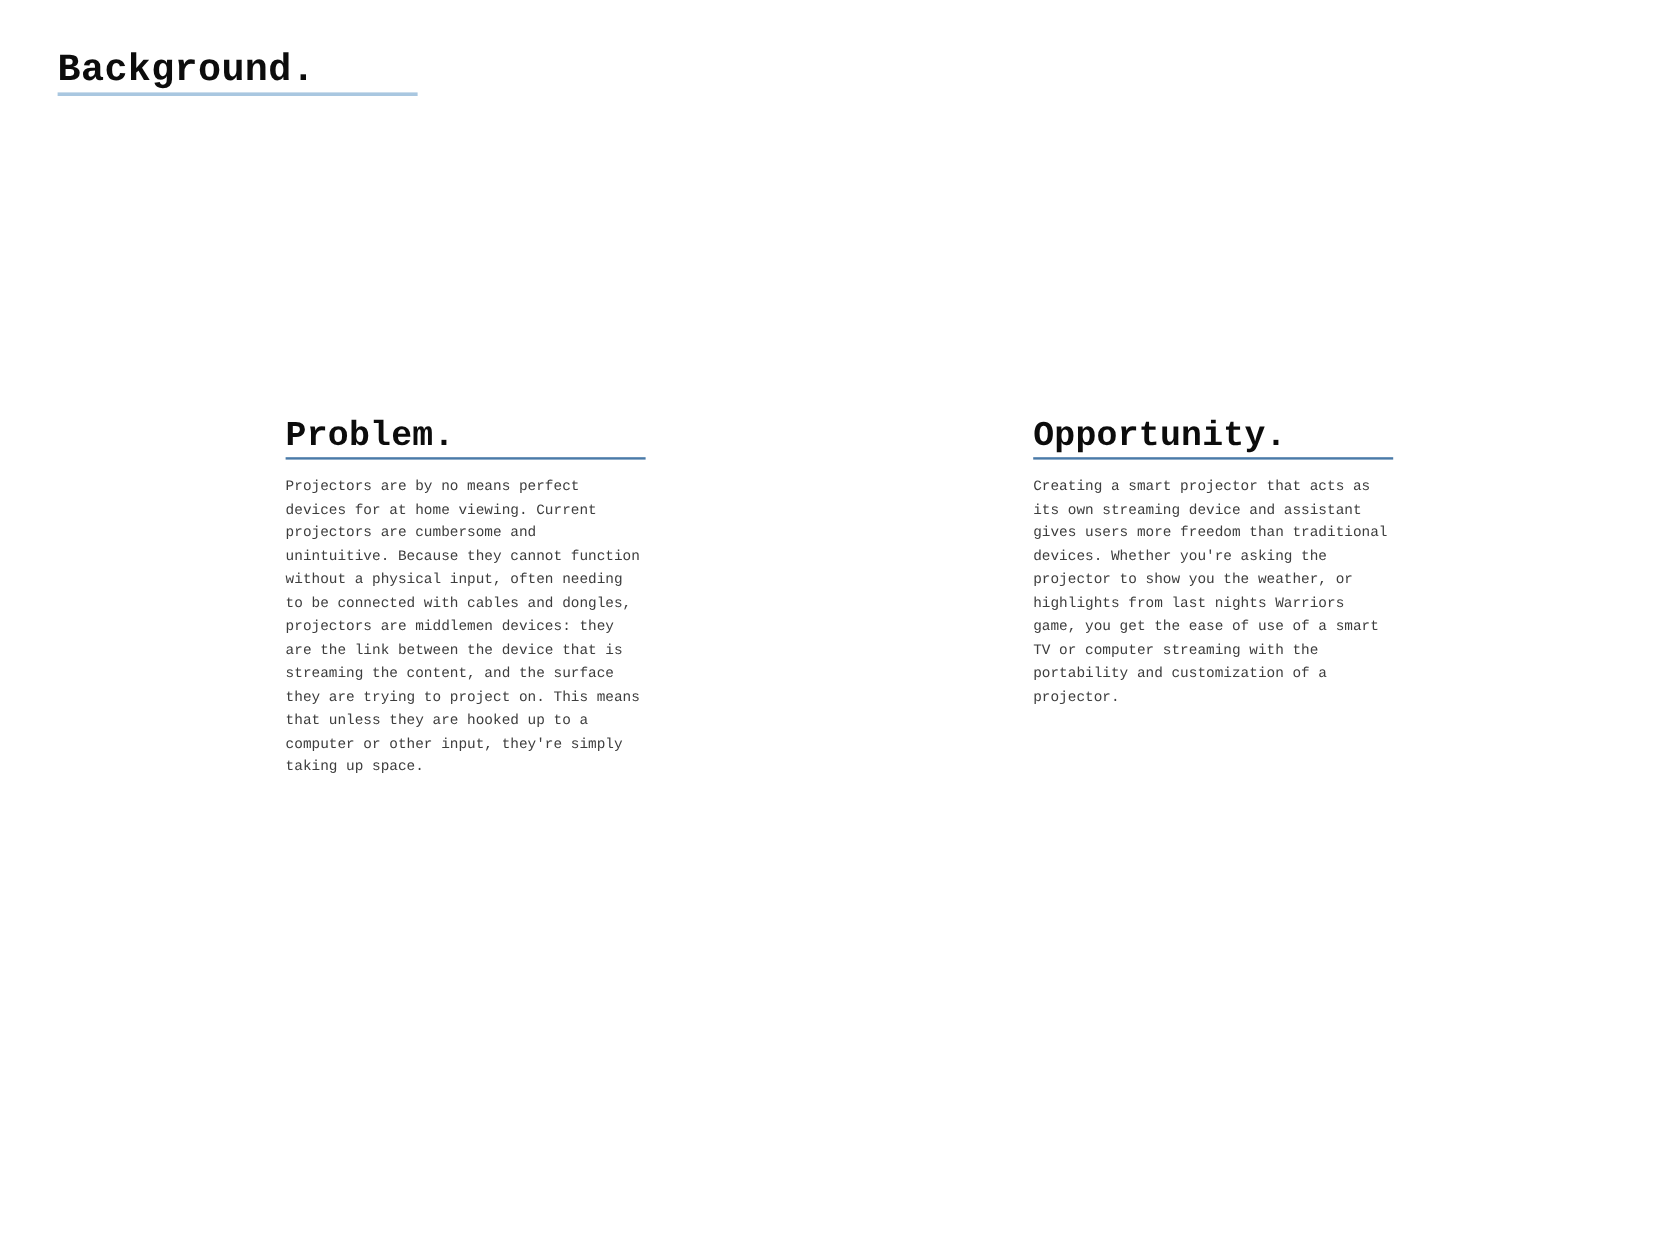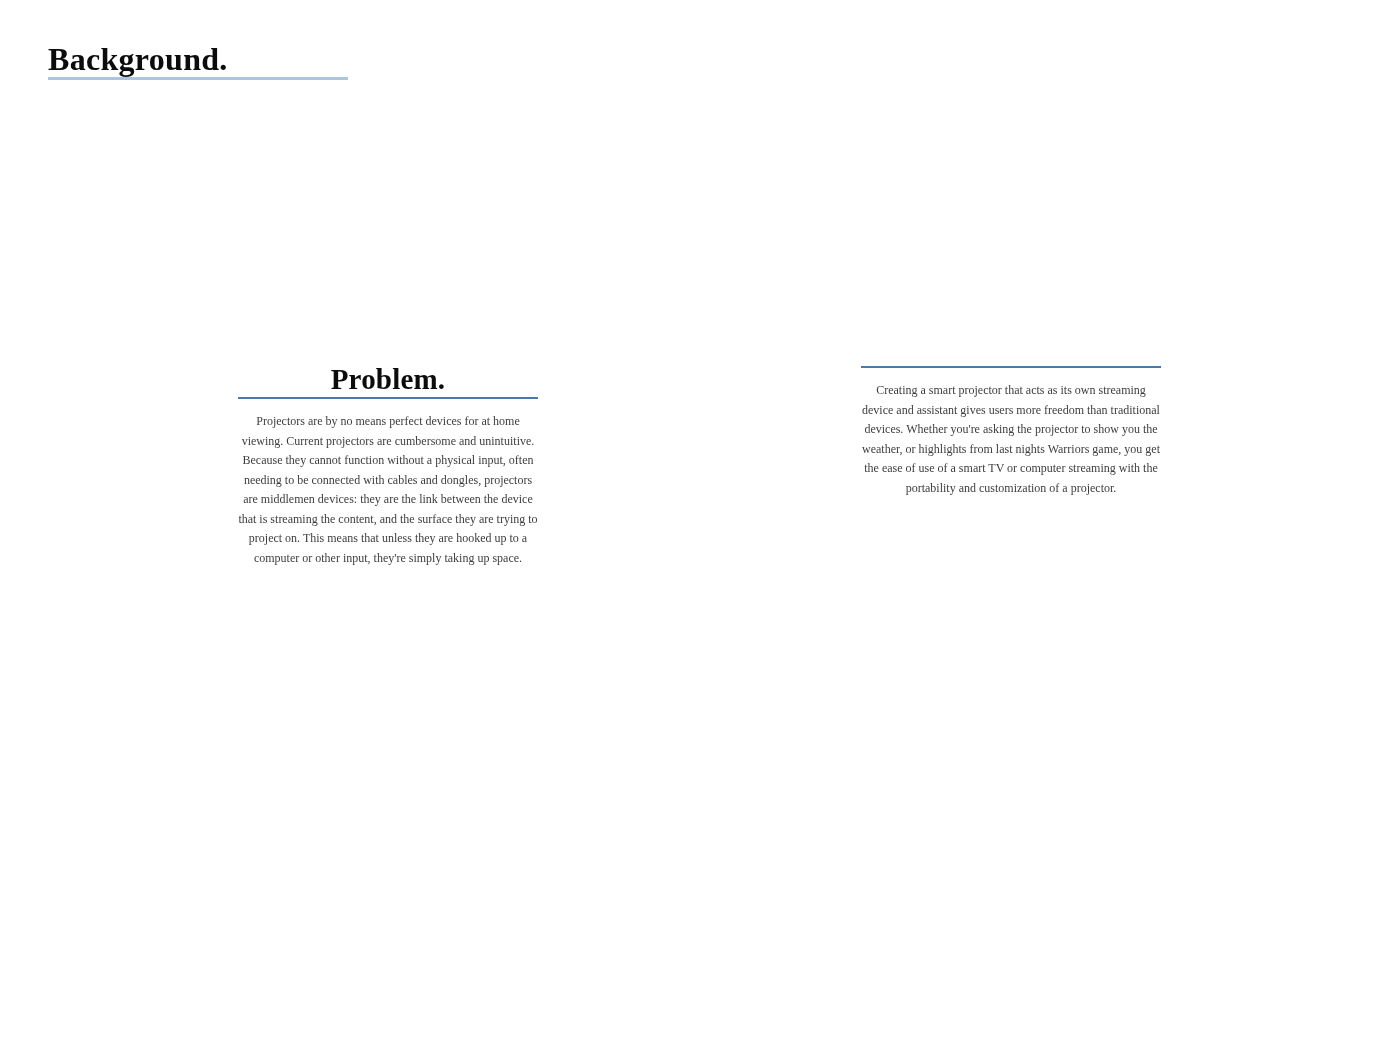--- a/index.html
+++ b/index.html
@@ -6,21 +6,21 @@
     margin: 0;
     padding: 0;
     background: #ffffff;
   }
   .page {
     position: relative;
     width: 1400px;
     height: 1050px;
     background: #ffffff;
     overflow: hidden;
-    font-family: Liberation Serif, serif;
+    font-family: Liberation Mono, monospace;
   }
   .title-block {
     position: absolute;
     left: 48px;
     top: 42px;
     width: 300px;
   }
   .page-title {
     margin: 0;
     font-size: 32px;
@@ -30,23 +30,22 @@
     color: #0c0c0c;
   }
   .title-underline {
     width: 300px;
     height: 3px;
     background: #a9c7e0;
     margin-top: 1px;
   }
   .section {
     position: absolute;
-    top: 364px;
+    top: 348px;
     width: 300px;
-    text-align: center;
   }
   .section-problem   { left: 238px; }
   .section-opportunity { left: 861px; }
   .section-heading {
     margin: 0;
     font-size: 29px;
     line-height: 31px;
     font-weight: 700;
     letter-spacing: 0.2px;
     color: #0c0c0c;
@@ -76,17 +75,18 @@
     <div class="title-underline"></div>
   </header>
 
   <section class="section section-problem">
     <h2 class="section-heading">Problem.</h2>
     <div class="heading-underline"></div>
     <p class="section-body">Projectors are by no means perfect devices for at home viewing. Current projectors are cumbersome and unintuitive. Because they cannot function without a physical input, often needing to be connected with cables and dongles, projectors are middlemen devices: they are the link between the device that is streaming the content, and the surface they are trying to project on. This means that unless they are hooked up to a computer or other input, they're simply taking up space.</p>
   </section>
 
   <section class="section section-opportunity">
+    <h2 class="section-heading">Opportunity.</h2>
     <div class="heading-underline"></div>
     <p class="section-body">Creating a smart projector that acts as its own streaming device and assistant gives users more freedom than traditional devices. Whether you're asking the projector to show you the weather, or highlights from last nights Warriors game, you get the ease of use of a smart TV or computer streaming with the portability and customization of a projector.</p>
   </section>
 
 </div>
 
 </body></html>

